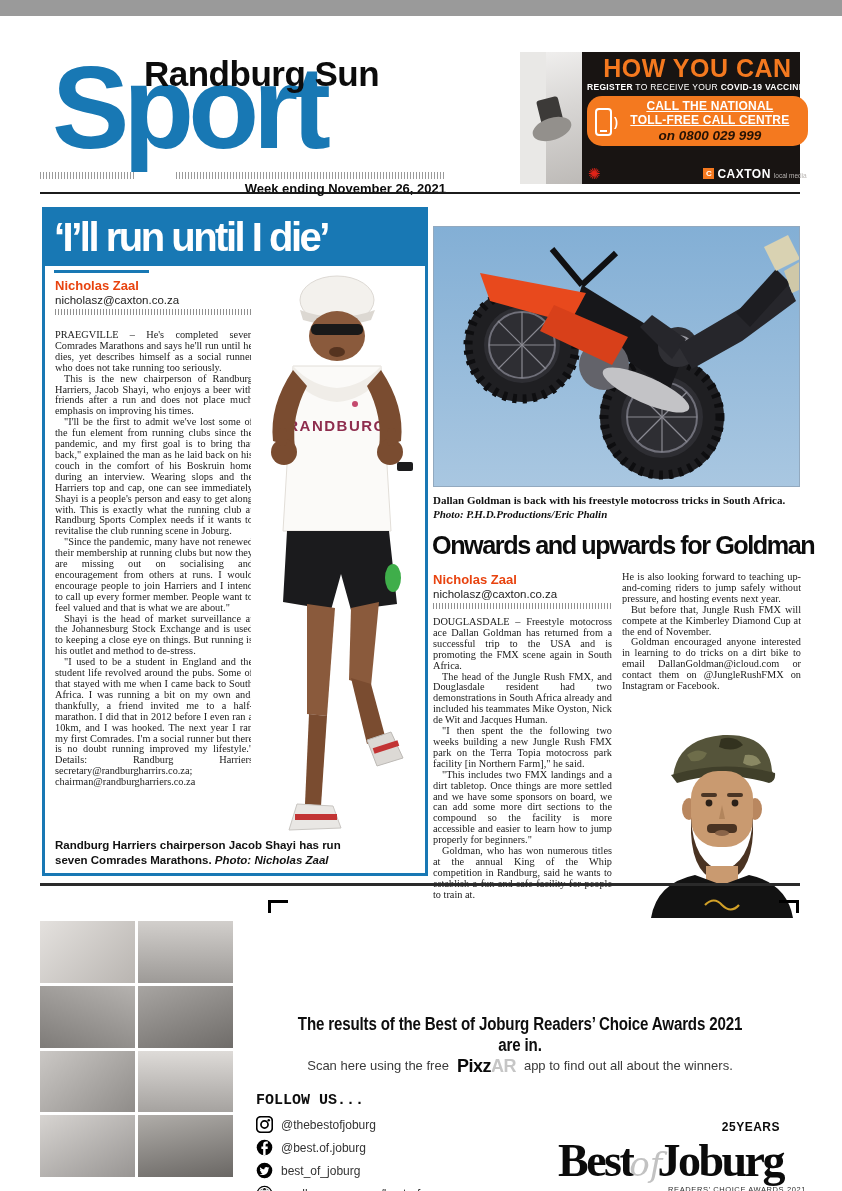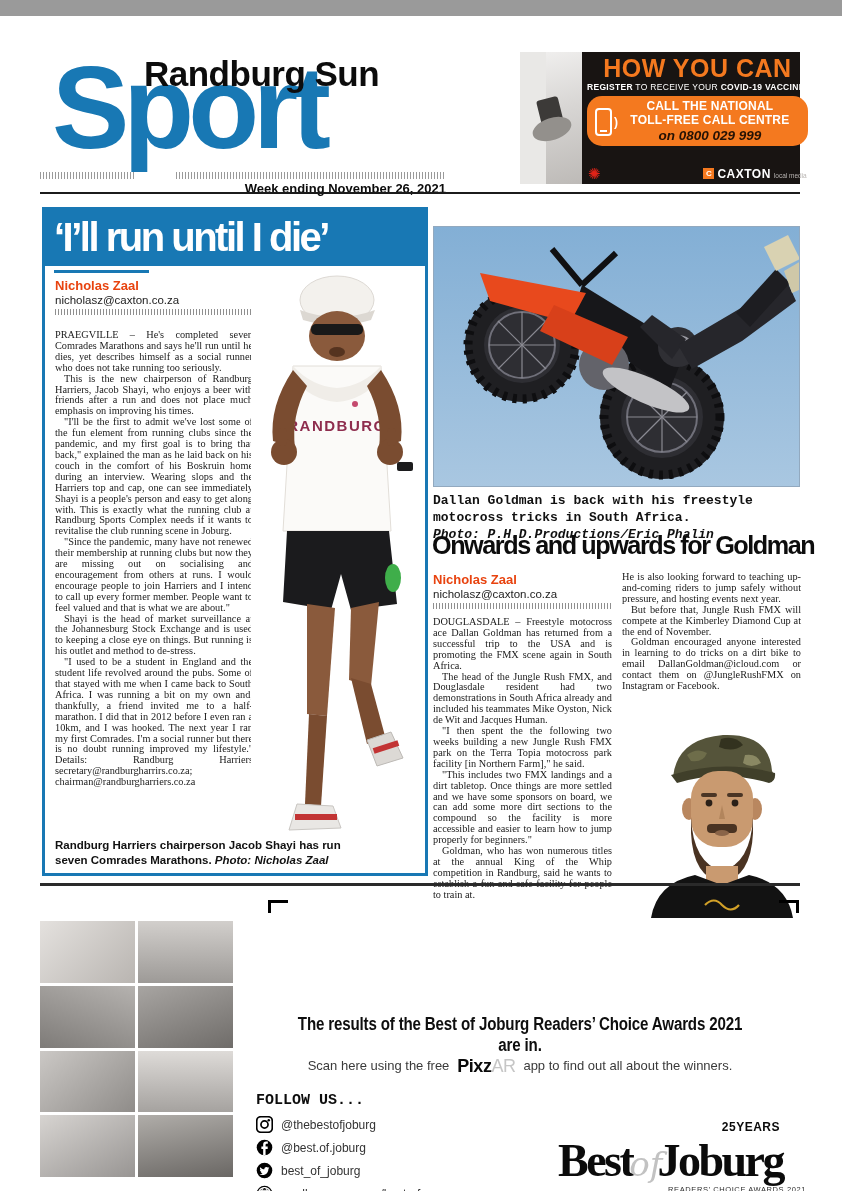--- a/index.html
+++ b/index.html
@@ -33,21 +33,21 @@
   .vax-main { flex:1; position:relative; padding:3px 5px 0 5px; }
   .vax-line1 { text-align:center; color:#f4791f; font-weight:bold; font-size:25px; letter-spacing:0.5px; line-height:1.05; }
   .vax-reg { text-align:center; color:#fff; font-size:8.5px; letter-spacing:0.3px; margin-top:1px; white-space:nowrap; }
   .vax-reg b { font-weight:bold; }
   .vax-pill { margin-top:4px; background:#f4791f; border-radius:15px; padding:4px 8px 3px 8px;
     display:flex; align-items:center; gap:8px; }
   .phone-ic { width:17px; height:28px; border:2px solid #fff; border-radius:4px; position:relative; flex:none; }
   .phone-ic::after { content:""; position:absolute; left:3px; bottom:2px; width:7px; height:2px; background:#fff; }
   .phone-ic::before { content:")"; position:absolute; right:-8px; top:5px; color:#fff; font-weight:bold; font-size:12px; }
   .pill-text { text-align:center; flex:1; }
-  .pill-l { color:#fff; font-weight:bold; font-size:12px; line-height:1.12; letter-spacing:0.2px; }
+  .pill-l { color:#fff; font-weight:bold; font-size:12px; line-height:1.12; letter-spacing:0.2px;text-decoration:underline; }
   .pill-num { color:#241104; font-weight:bold; font-style:italic; font-size:13.5px; margin-top:1px; }
   .vax-bottom { position:absolute; left:6px; right:6px; bottom:3px; display:flex; justify-content:space-between; align-items:center; }
   .star { color:#e02318; font-size:15px; line-height:1; }
   .caxton { display:flex; align-items:baseline; gap:3px; }
   .cax-c { width:11px; height:11px; background:#f4791f; color:#fff; font-weight:bold; font-size:8px;
     text-align:center; line-height:11px; align-self:center; }
   .cax-name { color:#fff; font-weight:bold; font-size:12px; letter-spacing:0.5px; }
   .cax-suf { color:#b9b5b2; font-size:6.5px; }
 
   
@@ -65,21 +65,21 @@
   .body-text p { font-size:10.3px; line-height:10.9px; text-align:justify; }
   .body-text p + p { text-indent:9px; }
   .runner-fig { position:absolute; right:2px; top:56px; width:172px; height:606px; overflow:hidden; }
   .a1-cap { position:absolute; left:10px; bottom:6px; width:312px; z-index:2;
     font-family:"Liberation Sans",sans-serif; font-weight:bold; font-size:11.5px; line-height:1.25; color:#111; }
   .cap-credit { font-style:italic; }
 
   
   .moto-fig { position:absolute; left:433px; top:210px; width:367px; height:261px; border:1px solid #92a9bf; overflow:hidden; }
   .moto-cap { position:absolute; left:433px; top:477px; width:367px;
-    font-family:Liberation Mono, monospace; font-weight:bold; font-size:13px; line-height:1.3; color:#111; }
+    font-family:Liberation Serif, serif; font-weight:bold; font-size:11px; line-height:1.3; color:#111; }
   .a2-headline { position:absolute; left:432px; top:514px; width:380px;
     font-family:"Liberation Sans",sans-serif; font-weight:bold; font-size:26px; letter-spacing:-1.5px;
     transform:scaleX(0.97); transform-origin:left; color:#0d0d0d; white-space:nowrap; }
   .a2-cols { position:absolute; left:433px; top:556px; width:368px; height:346px; display:flex; gap:10px; }
   .a2-col { width:179px; display:flex; flex-direction:column; }
   .a2-byline { margin-bottom:8px; }
   .portrait { margin-top:auto; margin-left:auto; width:158px; height:197px; }
 
   .hr2 { position:absolute; left:40px; top:867px; width:760px; height:3px; background:#2a2a2a; }
 
@@ -102,21 +102,21 @@
 
   .script-head { position:absolute; left:245px; top:928px; width:550px; text-align:center;
     font-family:"DejaVu Serif", serif; font-style:italic; font-weight:bold; font-size:40px;
     letter-spacing:1px; color:#0e0e0e; }
   .subline { position:absolute; left:240px; top:998px; width:560px; text-align:center;
     font-family:"Liberation Sans",sans-serif; font-weight:bold; font-size:18px; letter-spacing:-0.2px;
     transform:scaleX(0.84); color:#0e0e0e; }
   .scan-row { position:absolute; left:240px; top:1040px; width:560px; text-align:center;
     font-family:"Liberation Sans",sans-serif; font-size:13px; color:#3a3a3a; }
   .pixz-b { font-weight:bold; font-size:18px; color:#0a0a0a; letter-spacing:-0.5px; vertical-align:-2px; margin-left:8px; }
-  .pixz-g { font-weight:normal; font-size:18px; color:#c6c6c6; letter-spacing:-0.5px; vertical-align:-2px; margin-right:8px; }
+  .pixz-g { font-weight:bold; font-size:18px; color:#c6c6c6; letter-spacing:-0.5px; vertical-align:-2px; margin-right:8px; }
 
   .follow { position:absolute; left:256px; top:1076px; font-family:Liberation Mono, monospace;
     font-weight:bold; font-size:15px; color:#0c0c0c; }
   .socials { position:absolute; left:256px; top:1100px; display:flex; flex-direction:column; gap:6px; }
   .soc-row { display:flex; align-items:center; gap:8px; cursor:pointer; }
   .soc-ic { width:17px; height:17px; flex:none; }
   .soc-handle { font-family:"Liberation Sans",sans-serif; font-size:12px; color:#333; }
 
   .boj { position:absolute; left:558px; top:1106px; width:248px; height:72px; }
   .boj-line { position:absolute; left:0; bottom:10px; display:flex; align-items:baseline; }

